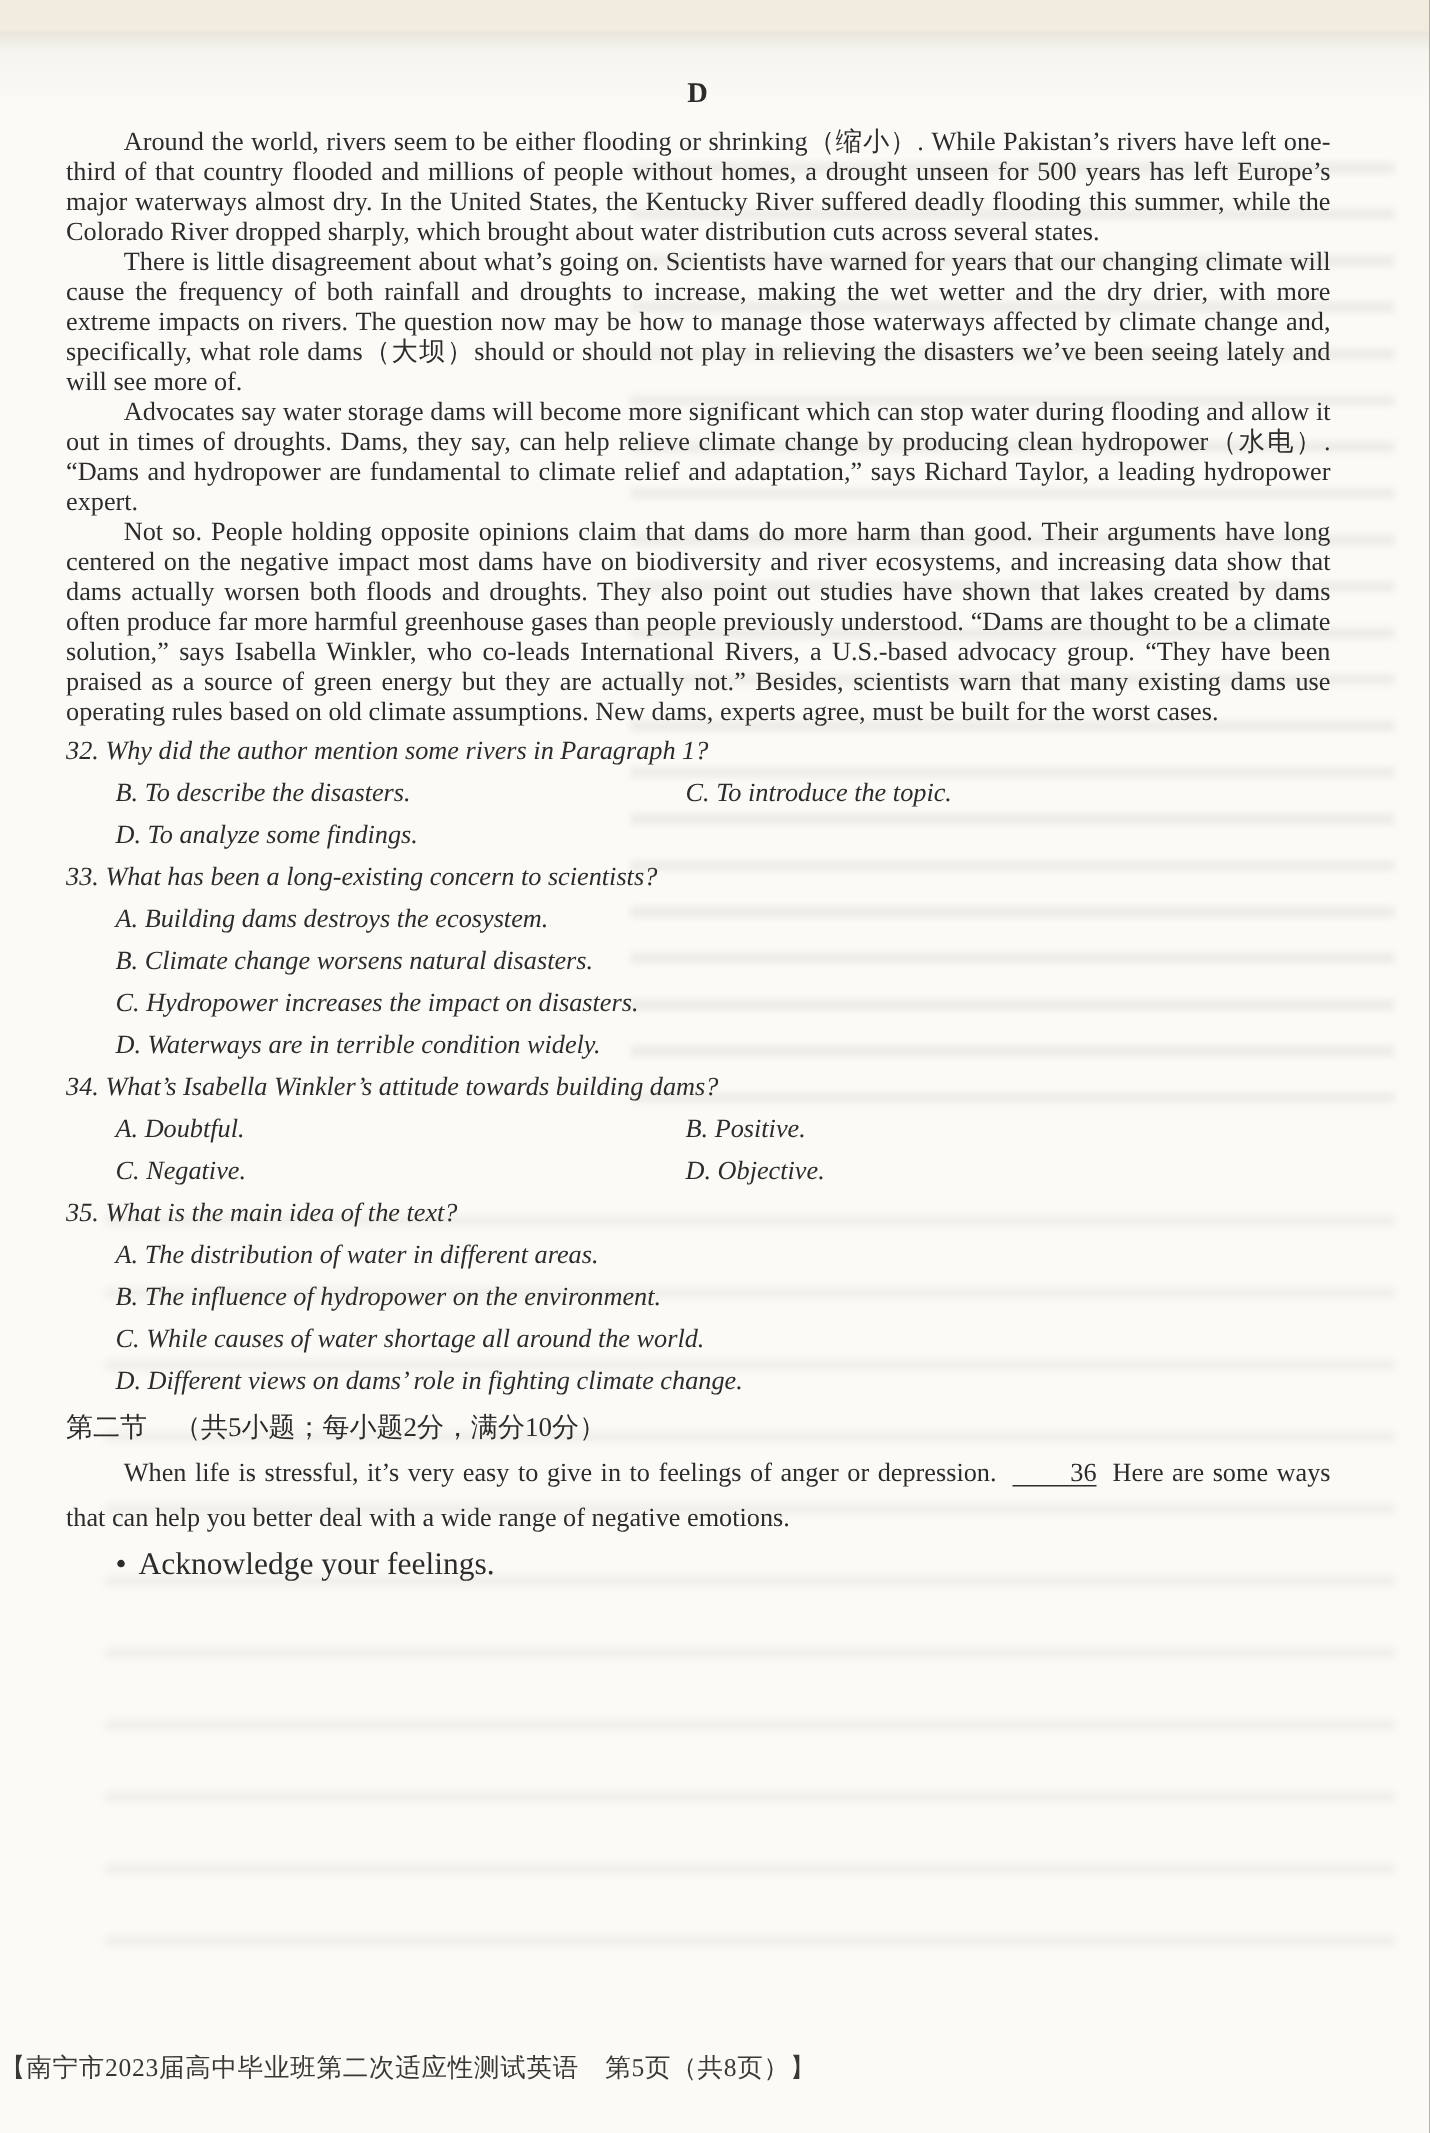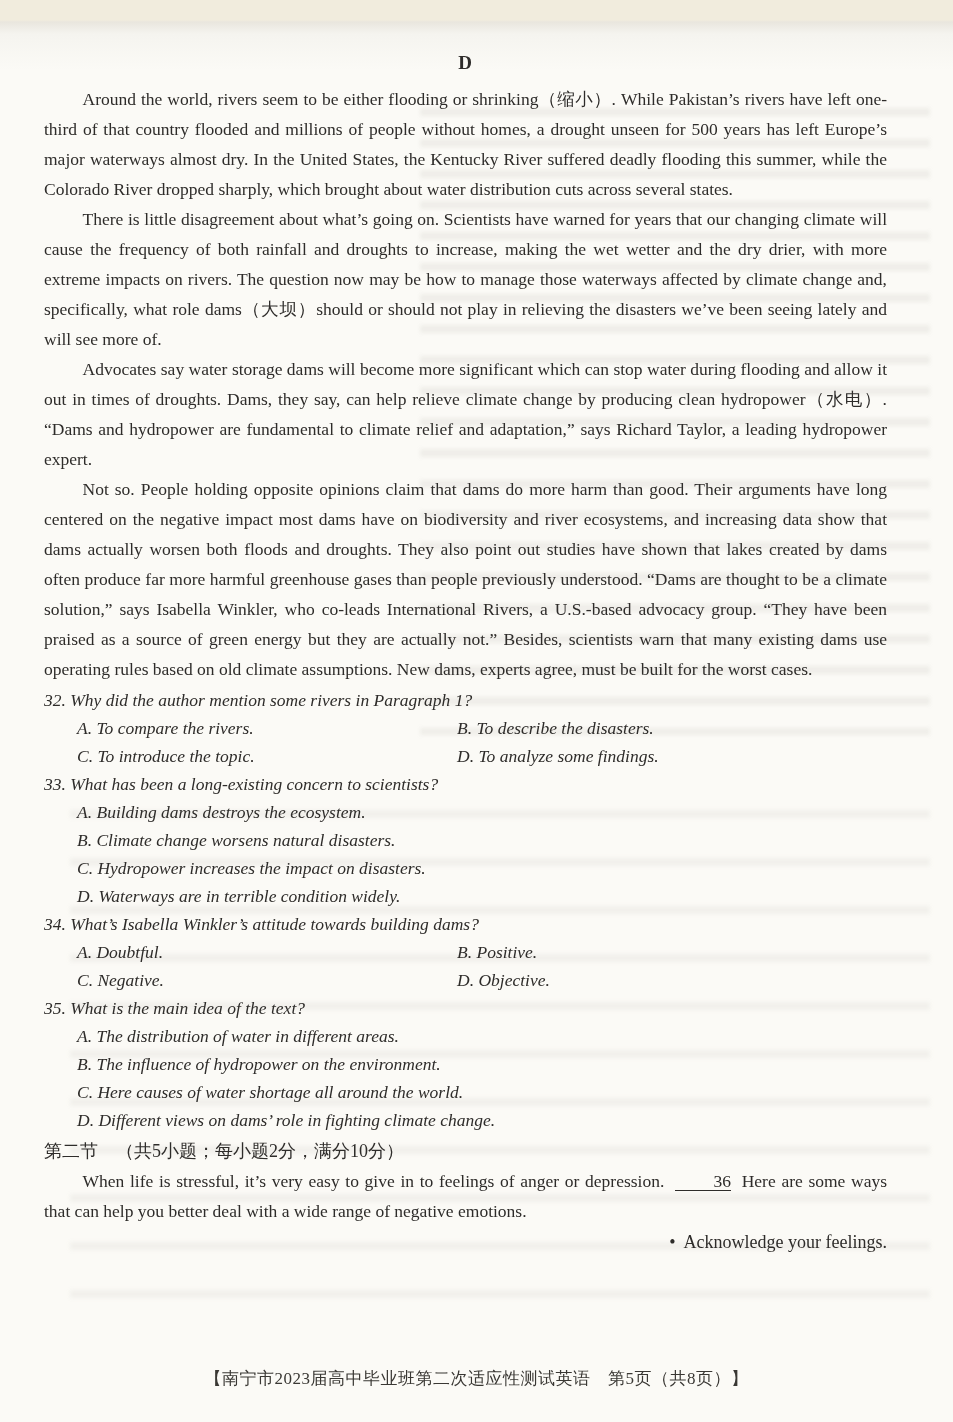--- a/index.html
+++ b/index.html
@@ -27,39 +27,39 @@
     left: 70px; top: 770px; width: 860px; height: 540px;
     background: repeating-linear-gradient(180deg, transparent 0 40px, rgba(135,132,124,.08) 40px 48px);
   }
   .content { position: relative; padding: 50px 66px 0 44px; }
   .passage-label {
     text-align: center; font-weight: bold; font-size: 19px;
     line-height: 26px; margin-bottom: 8px; letter-spacing: 1px;
   }
   p.para {
     margin: 0; text-indent: 2.2em; text-align: justify;
-    font-size: 17.5px; line-height: 30px;
+    font-size: 17.5px; line-height: 20px;
   }
   .questions { font-size: 17.5px; line-height: 28px; margin-top: 2px; font-style: italic; }
   .q-stem { display: block; line-height: 28px; }
   .opts { padding-left: 33px; }
   .opts.two-col { display: grid; grid-template-columns: 380px 1fr; }
   .opt { line-height: 28px; }
   .sec2-heading { font-size: 18px; line-height: 30px; margin-top: 2px; }
   .instruction { font-size: 18px; line-height: 30px; text-indent: 2em; }
   .lead { margin: 0; text-indent: 2.2em; text-align: justify; font-size: 17.5px; line-height: 30px; }
   .blank {
     display: inline-block; min-width: 46px; text-align: left;
     border-bottom: 1.6px solid #2e2c2a; line-height: 18px; margin: 0 5px;
   }
-  .bullet-line { padding-left: 33px; font-size: 18px; line-height: 28px; margin-top: 2px; text-align: right; }
+  .bullet-line { padding-left: 33px; font-size: 21px; line-height: 28px; margin-top: 2px; }
   .bullet-marker { margin-right: 8px; }
   .page-footer {
     position: absolute; bottom: 32px; left: 0; right: 0;
-    text-align: center; font-size: 17px; color: #3a3834; letter-spacing: .5px;
+    text-align: left; font-size: 17px; color: #3a3834; letter-spacing: .5px;
   }
 </style>
 </head>
 <body>
 
 <div class="scan">
   <div class="ghost ghost-1"></div>
   <div class="ghost ghost-2"></div>
 
   <div class="content">
@@ -69,21 +69,20 @@
     <p class="para">Around the world, rivers seem to be either flooding or shrinking（缩小）. While Pakistan’s rivers have left one-third of that country flooded and millions of people without homes, a drought unseen for 500 years has left Europe’s major waterways almost dry. In the United States, the Kentucky River suffered deadly flooding this summer, while the Colorado River dropped sharply, which brought about water distribution cuts across several states.</p>
     <p class="para">There is little disagreement about what’s going on. Scientists have warned for years that our changing climate will cause the frequency of both rainfall and droughts to increase, making the wet wetter and the dry drier, with more extreme impacts on rivers. The question now may be how to manage those waterways affected by climate change and, specifically, what role dams（大坝）should or should not play in relieving the disasters we’ve been seeing lately and will see more of.</p>
     <p class="para">Advocates say water storage dams will become more significant which can stop water during flooding and allow it out in times of droughts. Dams, they say, can help relieve climate change by producing clean hydropower（水电）. “Dams and hydropower are fundamental to climate relief and adaptation,” says Richard Taylor, a leading hydropower expert.</p>
     <p class="para">Not so. People holding opposite opinions claim that dams do more harm than good. Their arguments have long centered on the negative impact most dams have on biodiversity and river ecosystems, and increasing data show that dams actually worsen both floods and droughts. They also point out studies have shown that lakes created by dams often produce far more harmful greenhouse gases than people previously understood. “Dams are thought to be a climate solution,” says Isabella Winkler, who co-leads International Rivers, a U.S.-based advocacy group. “They have been praised as a source of green energy but they are actually not.” Besides, scientists warn that many existing dams use operating rules based on old climate assumptions. New dams, experts agree, must be built for the worst cases.</p>
 
     <div class="questions">
 
       <div class="q">
         <span class="q-stem">32. Why did the author mention some rivers in Paragraph 1?</span>
         <div class="opts two-col">
-          <div class="opt">A. To compare the rivers.</div>
           <div class="opt">B. To describe the disasters.</div>
           <div class="opt">C. To introduce the topic.</div>
           <div class="opt">D. To analyze some findings.</div>
         </div>
       </div>
 
       <div class="q">
         <span class="q-stem">33. What has been a long-existing concern to scientists?</span>
         <div class="opts">
           <div class="opt">A. Building dams destroys the ecosystem.</div>
@@ -101,21 +100,21 @@
           <div class="opt">C. Negative.</div>
           <div class="opt">D. Objective.</div>
         </div>
       </div>
 
       <div class="q">
         <span class="q-stem">35. What is the main idea of the text?</span>
         <div class="opts">
           <div class="opt">A. The distribution of water in different areas.</div>
           <div class="opt">B. The influence of hydropower on the environment.</div>
-          <div class="opt">C. Here causes of water shortage all around the world.</div>
+          <div class="opt">C. While causes of water shortage all around the world.</div>
           <div class="opt">D. Different views on dams’ role in fighting climate change.</div>
         </div>
       </div>
 
     </div>
 
     <div class="sec2-heading">第二节　（共5小题；每小题2分，满分10分）</div>
 
     <p class="lead"><span>When life is stressful, it’s very easy to give in to feelings of anger or depression.</span> <span class="blank">36</span> <span>Here are some ways that can help you better deal with a wide range of negative emotions.</span></p>
 

